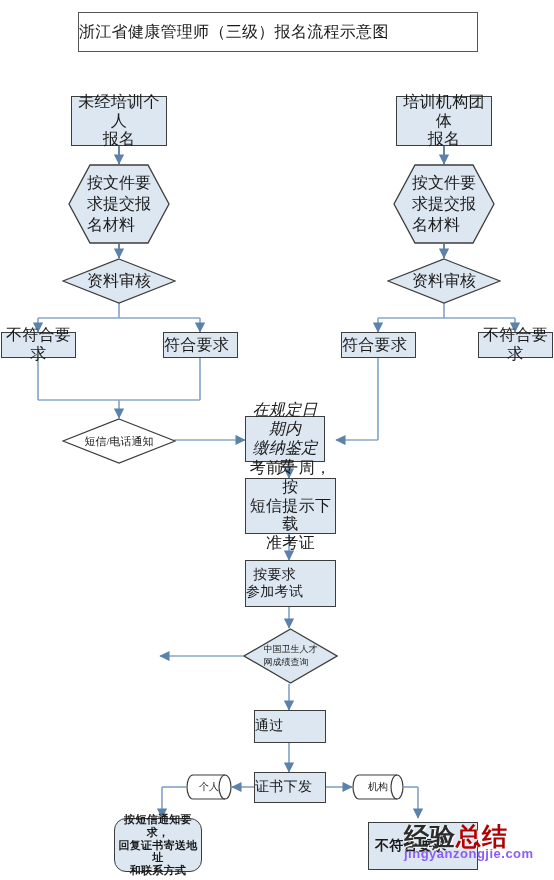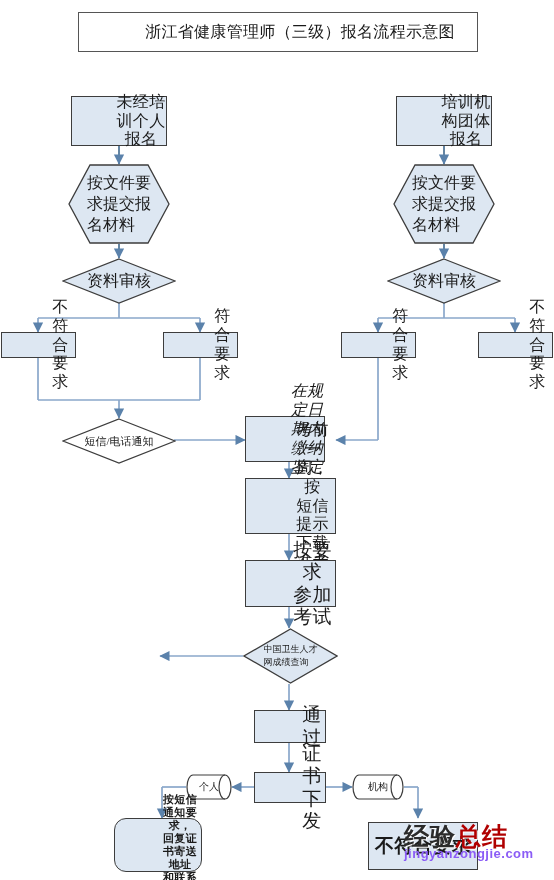--- a/index.html
+++ b/index.html
@@ -4,21 +4,21 @@
 <style>
   html,body{margin:0;padding:0;background:#ffffff;}
   body{
     width:554px;height:880px;position:relative;overflow:hidden;
     font-family:"Liberation Serif","DejaVu Serif",serif;
     color:#1a1a1a;
   }
   #canvas{position:absolute;left:0;top:0;width:554px;height:880px;}
   svg.lines{position:absolute;left:0;top:0;width:554px;height:880px;pointer-events:none;}
 
-  .node{position:absolute;box-sizing:border-box;display:flex;align-items:center;justify-content:center;text-align:center;padding-left:44px;}
+  .node{position:absolute;box-sizing:border-box;display:flex;align-items:center;justify-content:flex-start;text-align:center;}
   .node .lbl{display:block;line-height:1.18;letter-spacing:0.3px;}
 
   
   .rect{
     background:#dde7f2;border:1.4px solid #3d3d3d;
   }
   
   .title-box{
     background:#ffffff;border:1.4px solid #555;
     font-size:16px;letter-spacing:2px;
@@ -26,21 +26,21 @@
   
   .shape-wrap{position:absolute;}
   .shape-wrap svg{position:absolute;left:0;top:0;}
   .shape-wrap .txt{
     position:absolute;left:0;top:0;width:100%;height:100%;
     display:flex;align-items:center;justify-content:center;text-align:left;
   }
   .bold-box{font-weight:bold;letter-spacing:0px;}
   .fs11{font-size:11px;}
   .fs12{font-size:16px;}
-  .fs13{font-size:19px;}
+  .fs13{font-size:14px;}
   .fs10{font-size:10px;}
   .fs9{font-size:9px;}
 
   
   #watermark{position:absolute;left:404px;top:820px;width:150px;height:46px;pointer-events:none;}
   #wm-main{
     position:absolute;left:0;top:0;width:100%;
     font-family:Liberation Mono, monospace;
     font-weight:bold;font-size:25px;letter-spacing:1px;
     color:#b00000;text-shadow:1px 1px 0 #ffffff;

